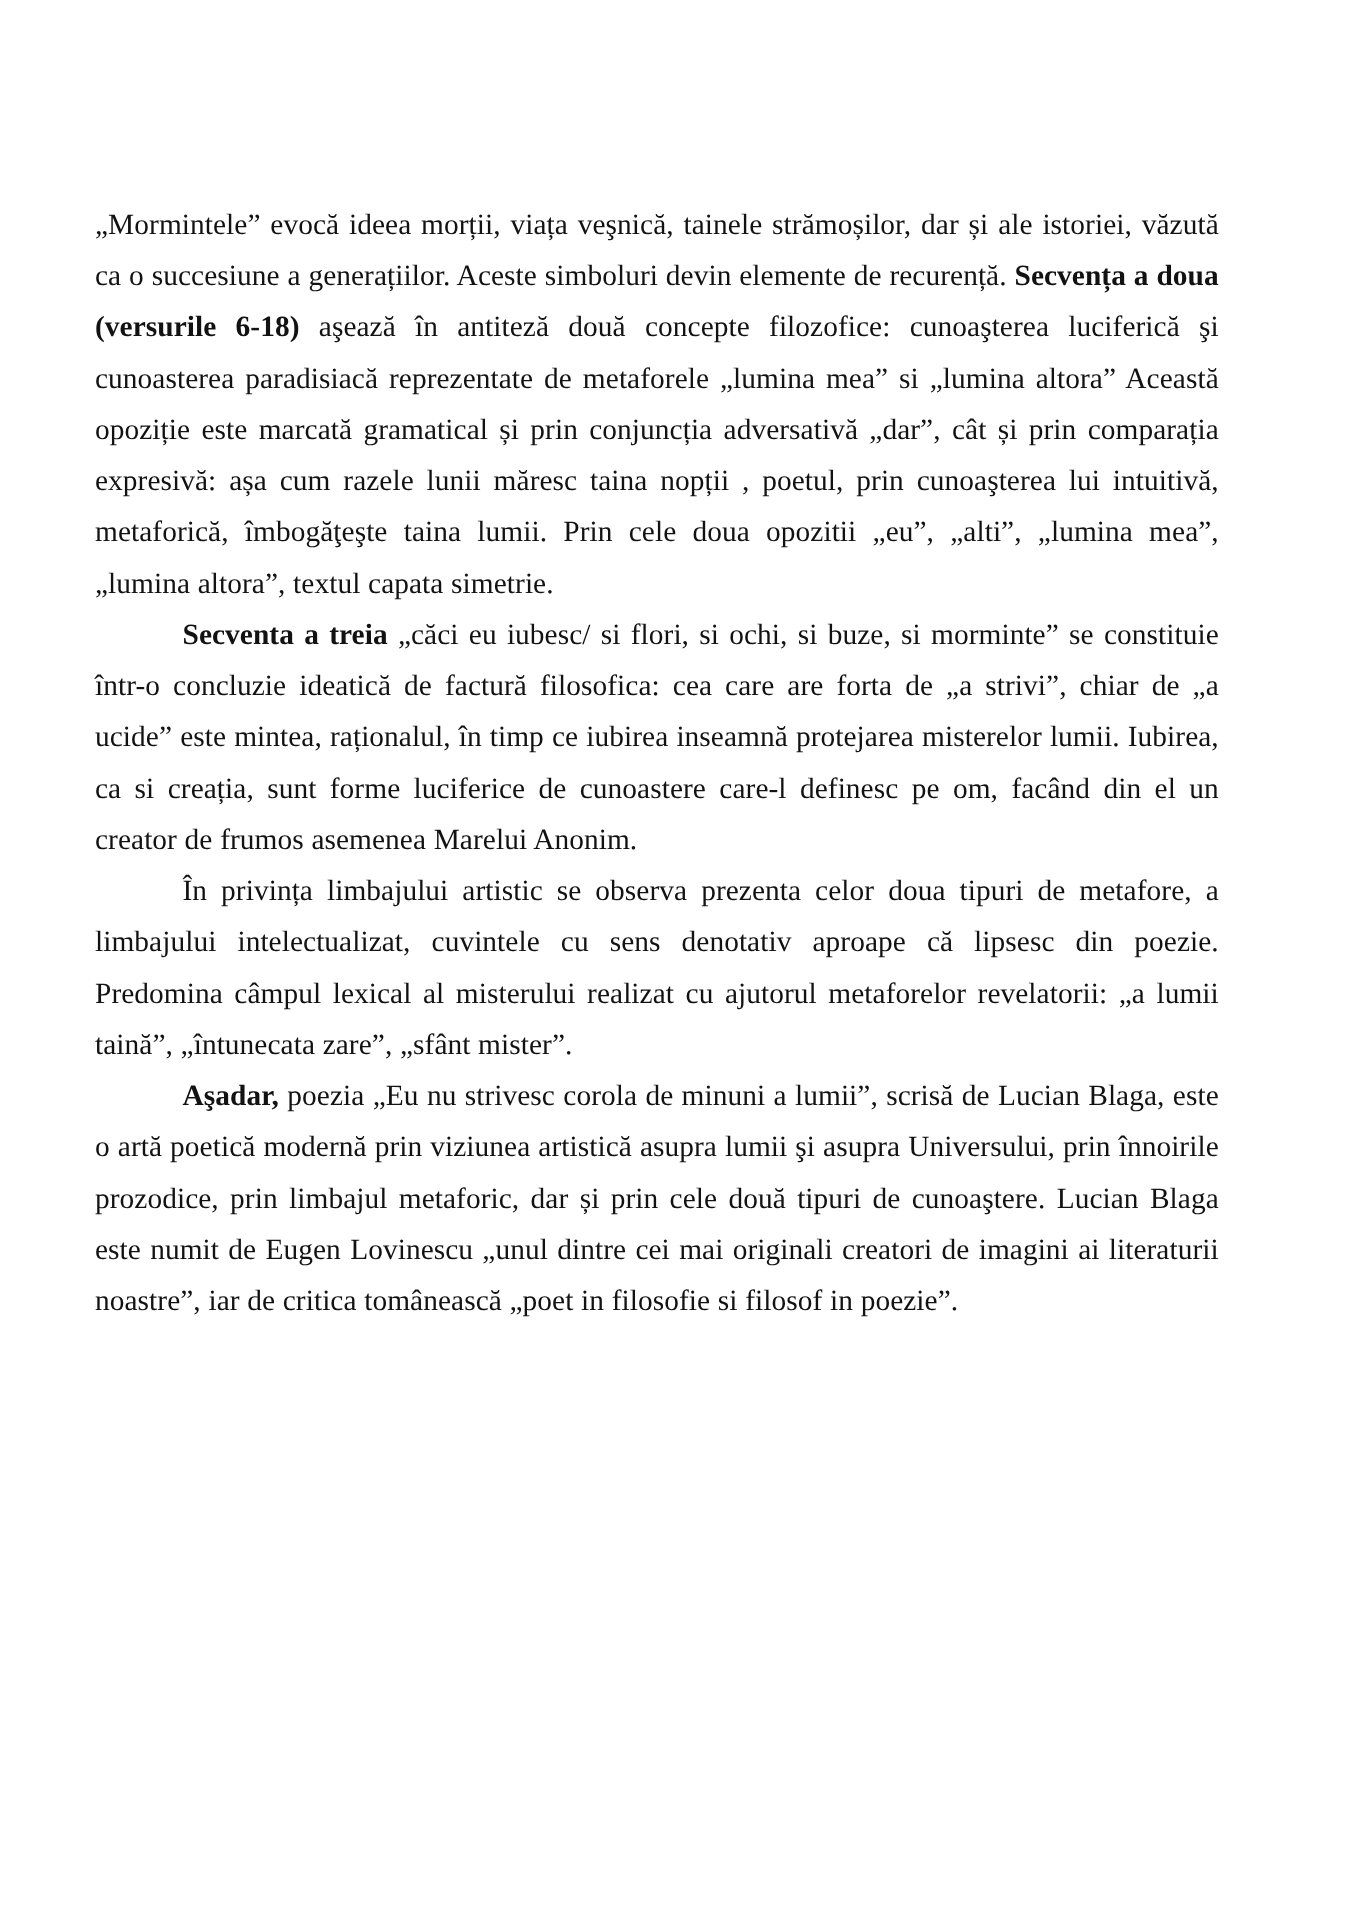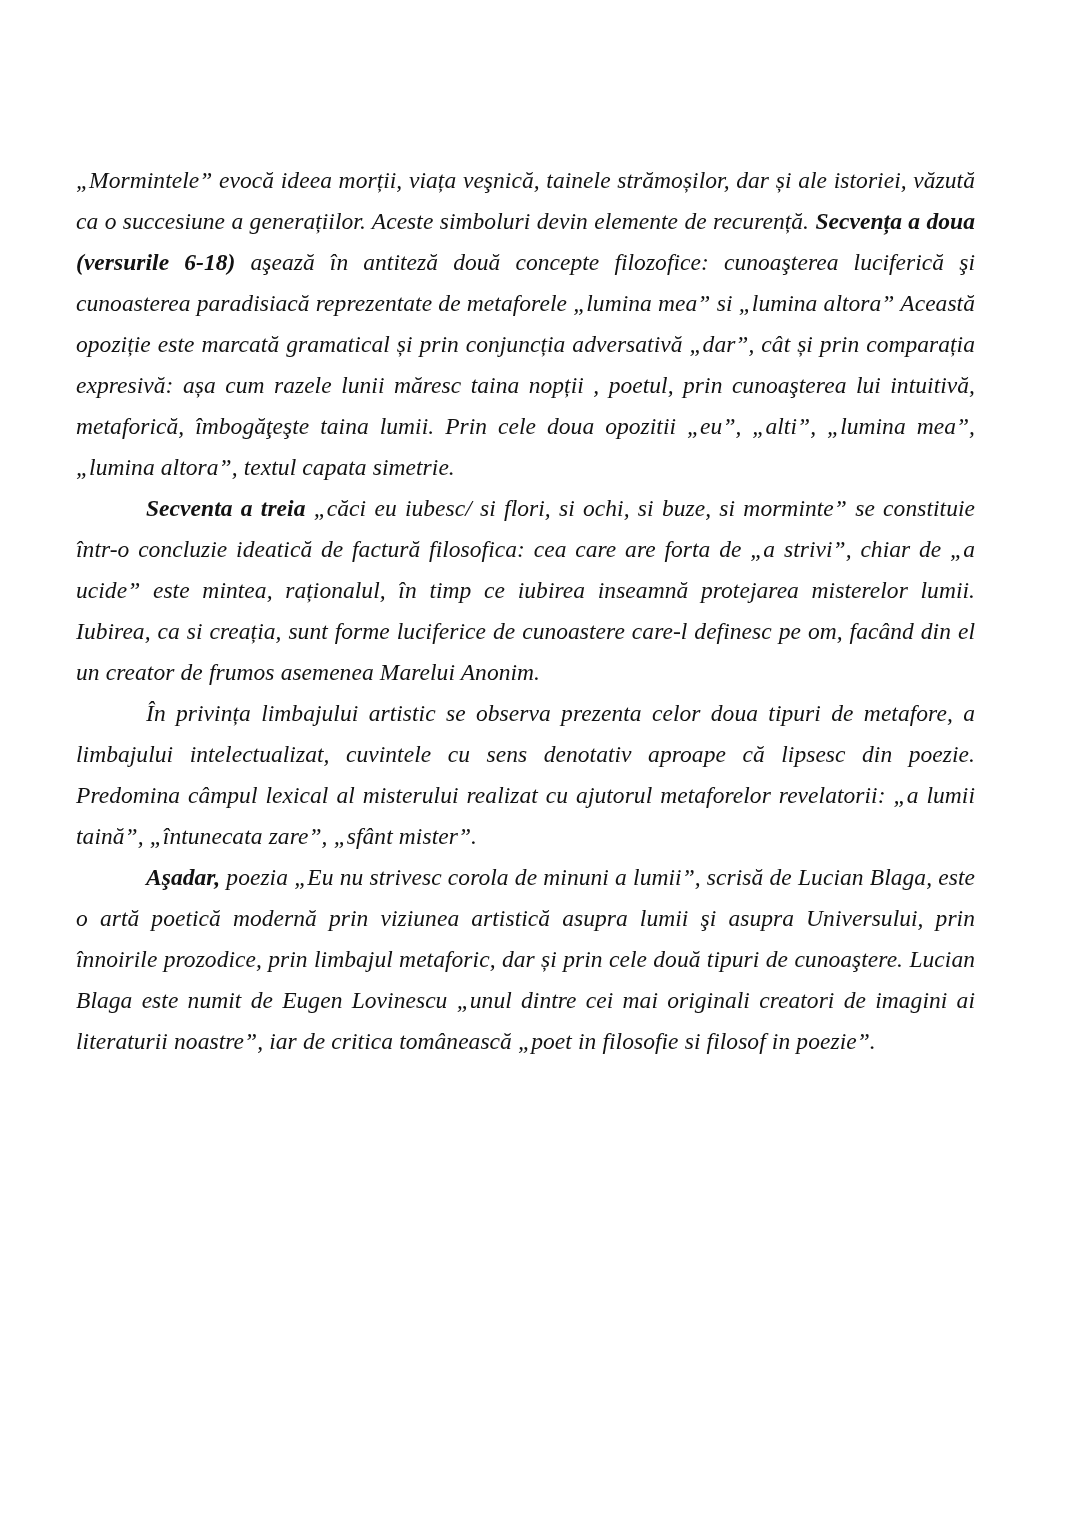--- a/index.html
+++ b/index.html
@@ -24,21 +24,20 @@
     width: 1080px;
     height: 1528px;
     background: #ffffff;
   }
 
   .doc-body {
     position: absolute;
     left: 76px;
     top: 160px;
     width: 899px;
-    font-style: italic;
   }
 
   p.para {
     margin: 0;
     padding: 0;
     font-size: 23.5px;
     line-height: 41px;
     text-align: justify;
     text-justify: inter-word;
     color: #121212;

